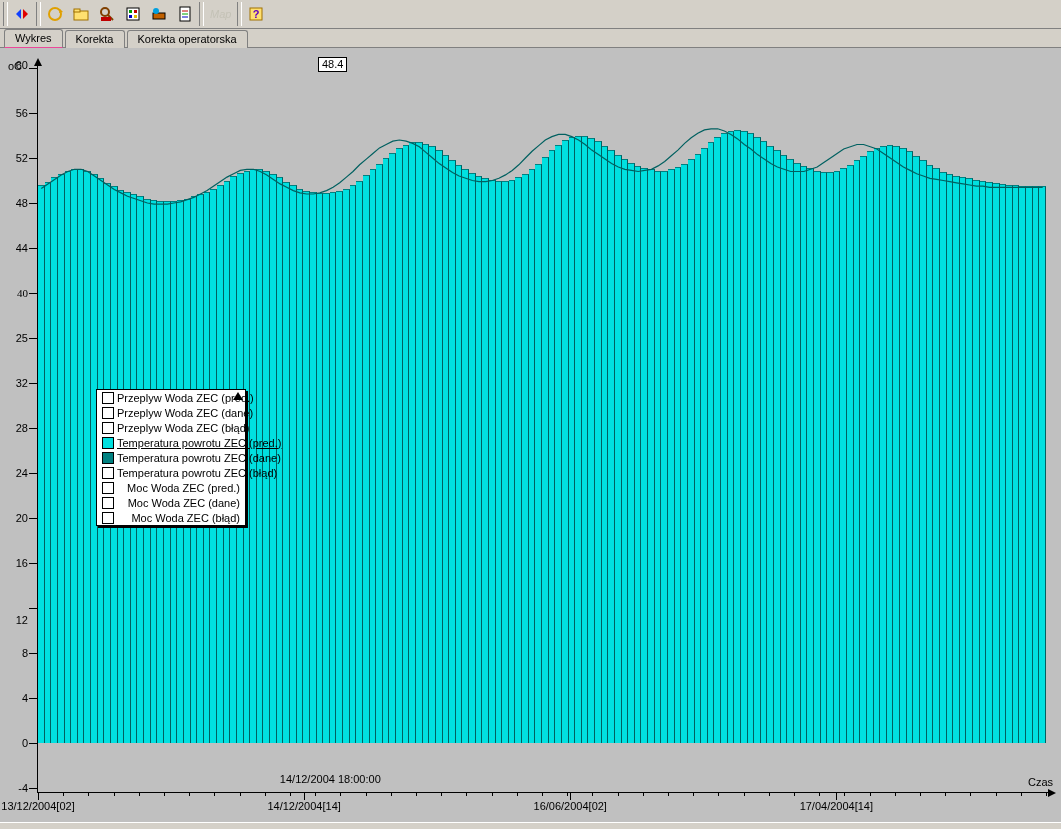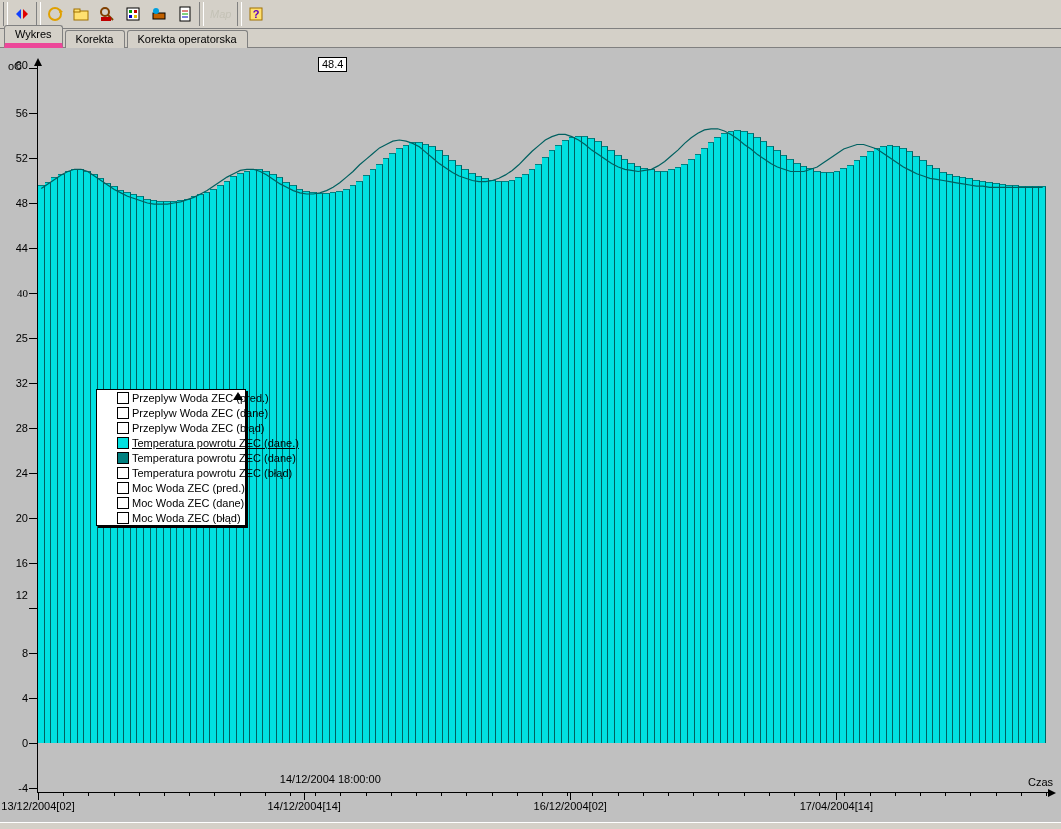--- a/index.html
+++ b/index.html
@@ -56,21 +56,21 @@
     border: 1px solid #808080;
     border-bottom: none;
     margin-right: 2px;
     border-radius: 3px 3px 0 0;
     position: relative;
     top: 1px;
     font-size: 11px;
   }
   .tab.active {
     background: #d4d0c8;
-    border-bottom: 5px solid #ec4899;
+    border-bottom: 1px solid #ec4899;
     top: 1px;
     z-index: 2;
   }
   
   .chart-pane {
     position: relative;
     width: 1061px;
     height: 779px;
     background: #c0c0c0;
   }
@@ -175,21 +175,21 @@
     position:absolute;
     right:2px; top:2px;
     width:0;height:0;
     border-style:solid;
     border-width:0 5px 8px 5px;
     border-color:transparent transparent #000 transparent;
   }
   .legend-row {
     display:flex;
     align-items:center;
-    padding:0 20px;
+    padding:0 5px;
     height:15px;
     white-space:nowrap;
     justify-content:space-between;
   }
   .swatch {
     width:10px;height:10px;
     border:1px solid #000;
     margin-right:3px;
     flex-shrink:0;
   }
@@ -298,21 +298,21 @@
     <div id="yticks">
         <div class="y-tick" style="top: 740px;"></div>
         <div class="y-label" style="top: 740px;">-4</div>
         <div class="y-tick" style="top: 695px;"></div>
         <div class="y-label" style="top: 695px;">0</div>
         <div class="y-tick" style="top: 650px;"></div>
         <div class="y-label" style="top: 650px;">4</div>
         <div class="y-tick" style="top: 605px;"></div>
         <div class="y-label" style="top: 605px;">8</div>
         <div class="y-tick" style="top: 560px;"></div>
-        <div class="y-label" style="top: 547px;">12</div>
+        <div class="y-label" style="top: 572px;">12</div>
         <div class="y-tick" style="top: 515px;"></div>
         <div class="y-label" style="top: 515px;">16</div>
         <div class="y-tick" style="top: 470px;"></div>
         <div class="y-label" style="top: 470px;">20</div>
         <div class="y-tick" style="top: 425px;"></div>
         <div class="y-label" style="top: 425px;">24</div>
         <div class="y-tick" style="top: 380px;"></div>
         <div class="y-label" style="top: 380px;">28</div>
         <div class="y-tick" style="top: 335px;"></div>
         <div class="y-label" style="top: 335px;">32</div>
@@ -372,21 +372,21 @@
         <div class="x-tick minor" style="left: 945.2px;"></div>
         <div class="x-tick minor" style="left: 970.4px;"></div>
         <div class="x-tick minor" style="left: 995.6px;"></div>
         <div class="x-tick minor" style="left: 1020.8px;"></div>
         <div class="x-tick minor" style="left: 1046px;"></div>
         <div class="x-tick" style="left: 38px; height: 8px;"></div>
         <div class="x-label" style="left: 38px;">13/12/2004[02]</div>
         <div class="x-tick" style="left: 304.112px; height: 8px;"></div>
         <div class="x-label" style="left: 304.112px;">14/12/2004[14]</div>
         <div class="x-tick" style="left: 570.224px; height: 8px;"></div>
-        <div class="x-label" style="left: 570.224px;">16/12/2004[02]</div>
+        <div class="x-label" style="left: 570.224px;">16/06/2004[02]</div>
         <div class="x-tick" style="left: 836.336px; height: 8px;"></div>
         <div class="x-label" style="left: 836.336px;">17/04/2004[14]</div>
       </div>
 
     <div class="time-label" id="timelabel" style="left: 330.32px;">14/12/2004 18:00:00</div>
 
     <div class="bars" id="bars">
         <div class="bar" style="left: 0px; width: 5.63158px; height: 556.875px; bottom: 45px;"></div>
         <div class="bar" style="left: 6.63158px; width: 5.63158px; height: 560.25px; bottom: 45px;"></div>
         <div class="bar" style="left: 13.2632px; width: 5.63158px; height: 564.75px; bottom: 45px;"></div>
@@ -557,21 +557,21 @@
           <div class="legend-row">
             <div class="swatch" style="background: rgb(255, 255, 255);"></div>
             <span>Przeplyw Woda ZEC (dane)</span>
           </div>
           <div class="legend-row">
             <div class="swatch" style="background: rgb(255, 255, 255);"></div>
             <span>Przeplyw Woda ZEC (błąd)</span>
           </div>
           <div class="legend-row">
             <div class="swatch" style="background: rgb(0, 224, 224);"></div>
-            <span class="underline">Temperatura powrotu ZEC (dane.)</span>
+            <span class="underline">Temperatura powrotu ZEC (pred.)</span>
           </div>
           <div class="legend-row">
             <div class="swatch" style="background: rgb(0, 128, 128);"></div>
             <span>Temperatura powrotu ZEC (dane)</span>
           </div>
           <div class="legend-row">
             <div class="swatch" style="background: rgb(255, 255, 255);"></div>
             <span>Temperatura powrotu ZEC (błąd)</span>
           </div>
           <div class="legend-row">

